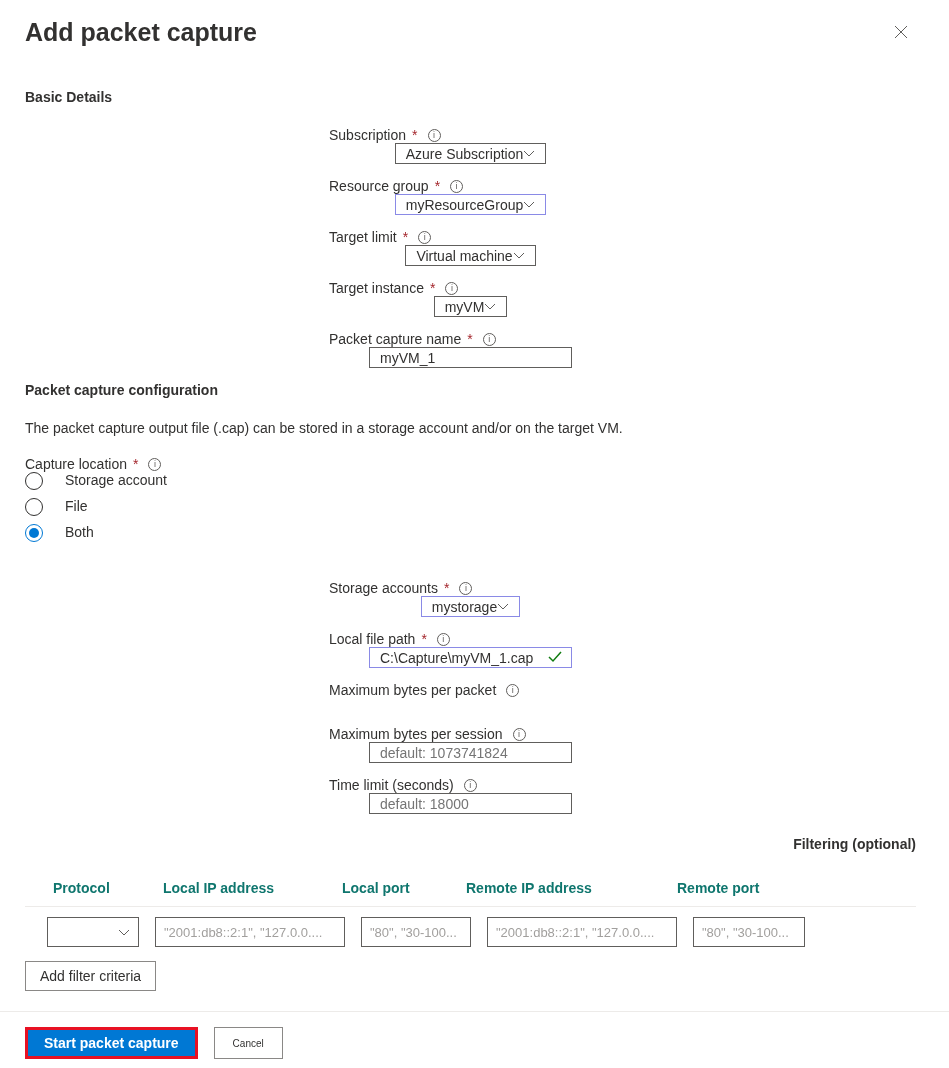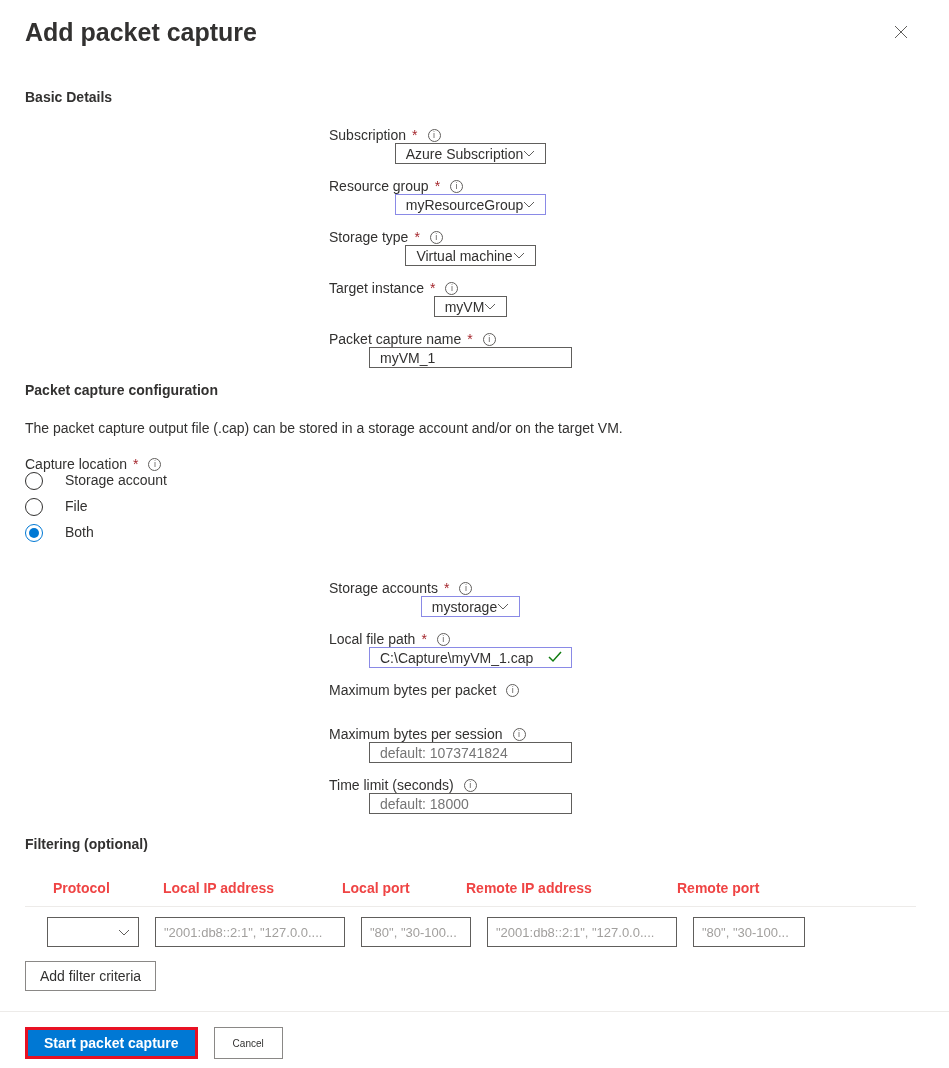--- a/index.html
+++ b/index.html
@@ -33,21 +33,21 @@
   .radio-item { display:flex; gap:22px; font-size:14px; cursor:pointer; }
   .radio-outer {
     width:18px; height:18px; border:1px solid #323130; border-radius:50%;
     display:flex; align-items:center; justify-content:center; background:#fff;
   }
   .radio-item.selected .radio-outer { border-color:#0078d4; }
   .radio-inner { width:10px; height:10px; border-radius:50%; background:#0078d4; display:none; }
   .radio-item.selected .radio-inner { display:block; }
 
   .filter-section { margin-top:6px; }
-  .filter-header { display:flex; padding-left:28px; font-size:14px; font-weight:600; color:#ef4444; margin-bottom:10px; }
+  .filter-header { display:flex; padding-left:28px; font-size:14px; font-weight:600; color:#0f766e; margin-bottom:10px; }
   .fh-protocol { width:102px; }
   .fh-local-ip { width:179px;margin-left:8px; }
   .fh-local-port { width:124px; }
   .fh-remote-ip { width:211px; }
   .fh-remote-port { flex:1; }
 
   .filter-row { display:flex; gap:16px; padding-left:22px; align-items:center; border-top:1px solid #edebe9; padding-top:10px; }
   .f-protocol { width:92px; }
   .f-local-ip { width:190px; }
   .f-local-port { width:110px; }
@@ -123,21 +123,21 @@
           <svg width="12" height="8" viewBox="0 0 12 8">
               <path d="M1 1 L6 6 L11 1" stroke="#605e5c" stroke-width="1" fill="none"></path>
             </svg>
         </span>
       </div>
     </div>
   </div>
 
   <div class="row">
     <div class="label-col">
-      <span>Storage type</span>
+      <span>Target limit</span>
       <span class="req">*</span>
       <span class="info-icon">i</span>
     </div>
     <div class="field-col">
       <div class="select">
         <span>Virtual machine</span>
         <span class="chev">
           <svg width="12" height="8" viewBox="0 0 12 8">
               <path d="M1 1 L6 6 L11 1" stroke="#605e5c" stroke-width="1" fill="none"></path>
             </svg>
@@ -263,21 +263,21 @@
   <div class="row">
     <div class="label-col">
       <span>Time limit (seconds)</span>
       <span class="info-icon">i</span>
     </div>
     <div class="field-col">
       <input class="text-input" placeholder="default: 18000" style="">
     </div>
   </div>
 
-  <div class="section-title" style="margin-top:22px; margin-bottom:28px;">Filtering (optional)</div>
+  <div class="section-title" style="margin-top:22px; margin-bottom:28px;text-align:right;">Filtering (optional)</div>
 
   <div class="filter-section">
     <div class="filter-header">
       <div class="fh-protocol">Protocol</div>
       <div class="fh-local-ip">Local IP address</div>
       <div class="fh-local-port">Local port</div>
       <div class="fh-remote-ip">Remote IP address</div>
       <div class="fh-remote-port">Remote port</div>
     </div>
     <div class="filter-row">

